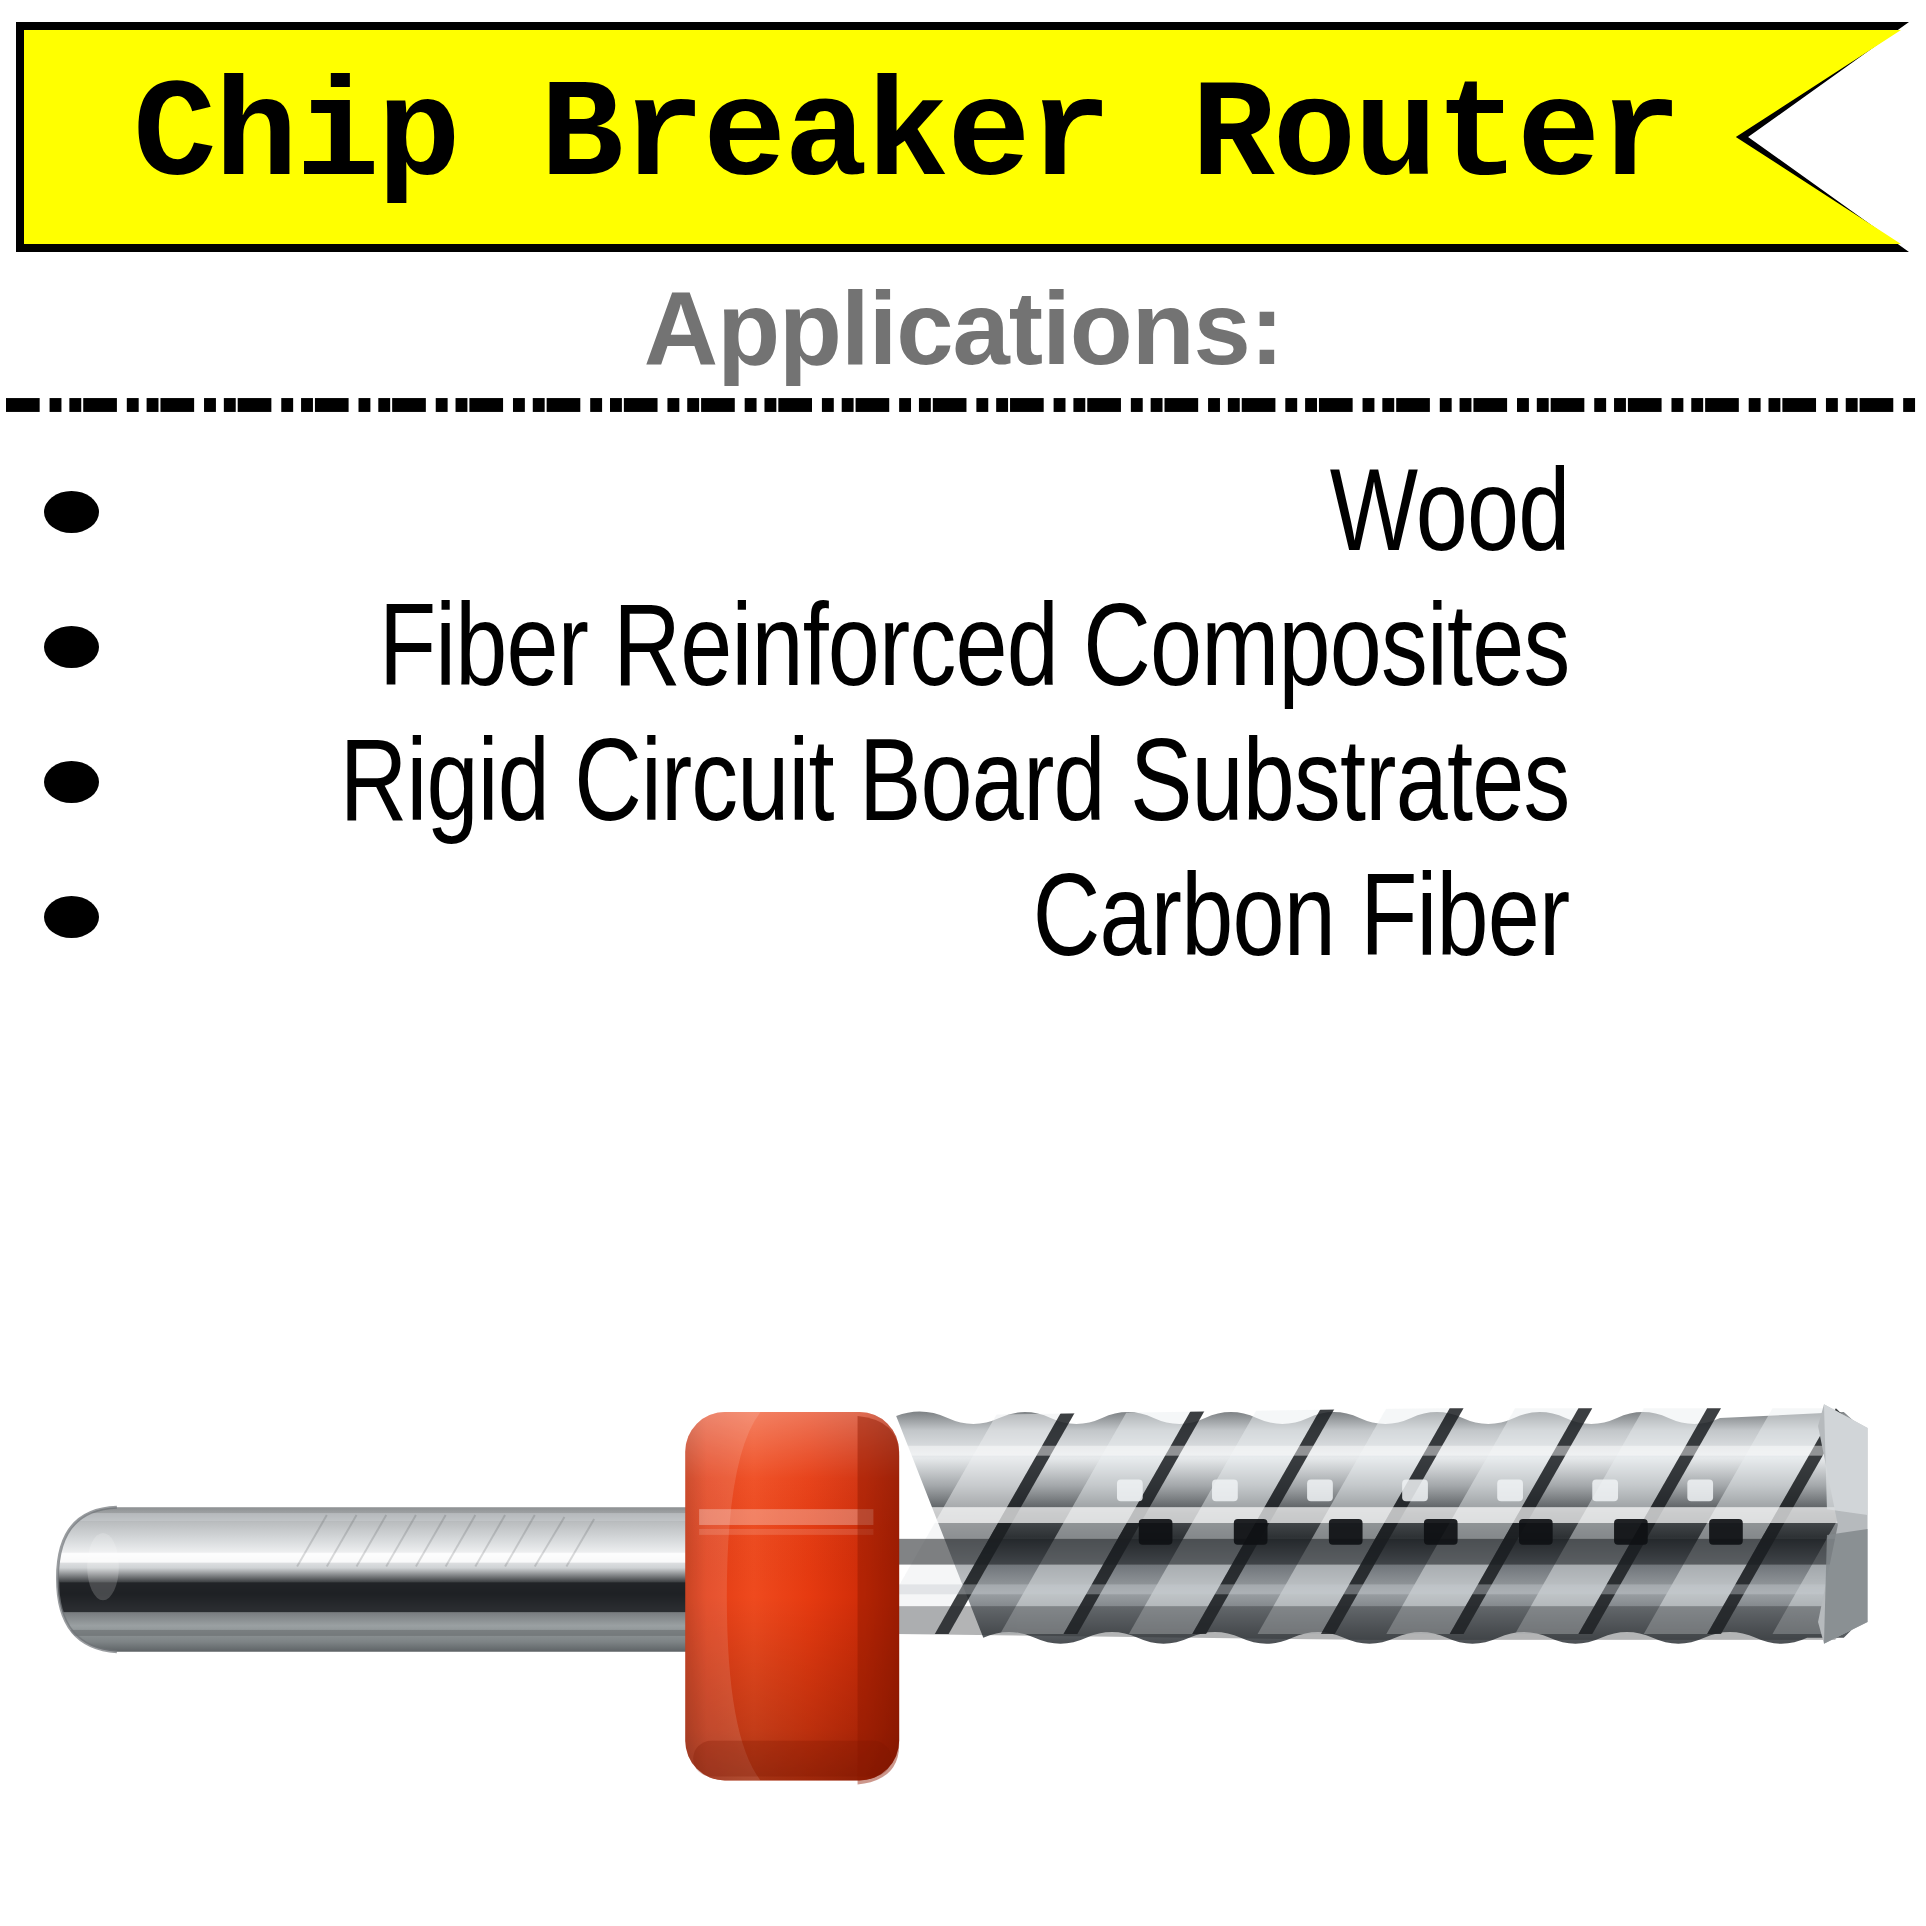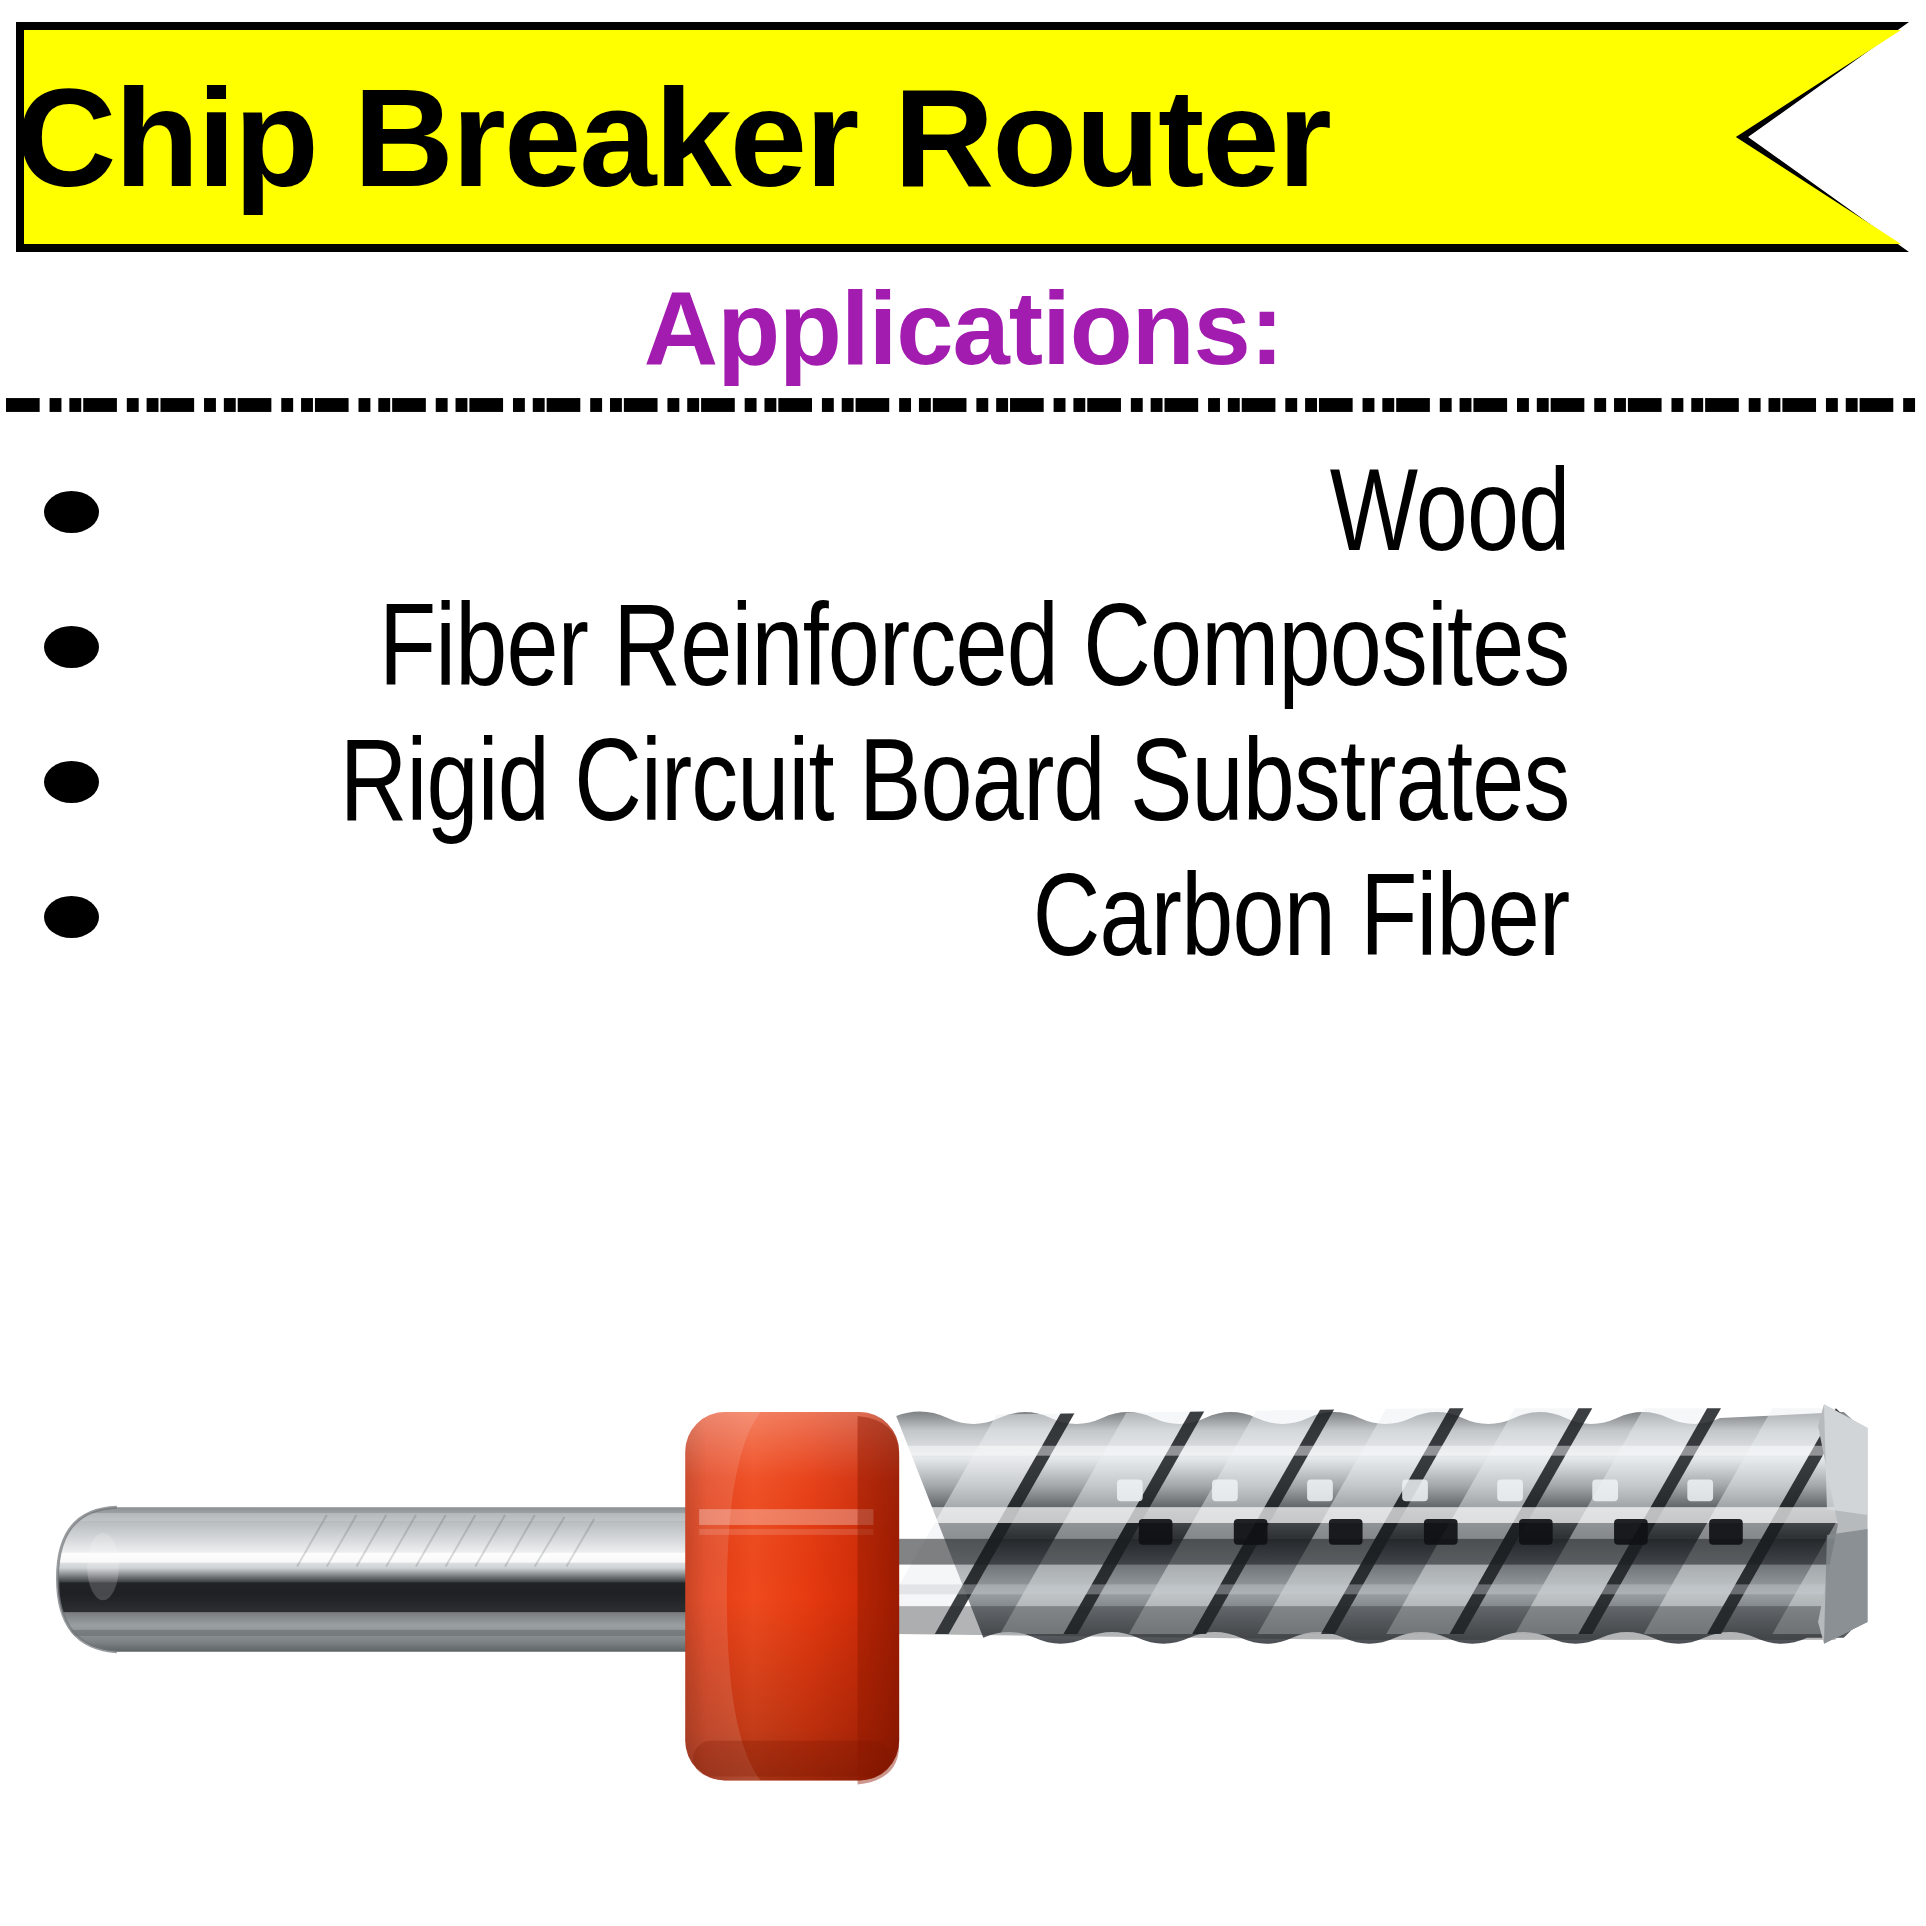--- a/index.html
+++ b/index.html
@@ -37,48 +37,49 @@
     left: 8px;
     top: 8px;
     right: 8px;
     bottom: 8px;
     background: #FFFF00;
     -webkit-clip-path: polygon(0 0, 100% 0, 91.2% 50%, 100% 100%, 0 100%);
     clip-path: polygon(0 0, 100% 0, 91.2% 50%, 100% 100%, 0 100%);
   }
   .banner-title {
     position: absolute;
-    left: 0;
+    left: 7px;
     right: 0;
     top: 50%;
     transform: translateY(-50%);
+    text-align: center;
     padding-right: 119px;
     box-sizing: border-box;
-    font-family: Liberation Sans, sans-serif;
+    font-family: Liberation Mono, monospace;
     font-weight: bold;
     font-size: 139px;
     line-height: 1;
     letter-spacing: -2px;
     color: #000000;
     white-space: nowrap;
   }
 
   
   .section-heading {
     position: absolute;
     left: 0;
     right: 0;
     top: 273px;
     text-align: center;
     font-family: "Liberation Sans", "DejaVu Sans", sans-serif;
     font-weight: bold;
     font-size: 103px;
     line-height: 1.08;
     letter-spacing: -1px;
-    color: #a21caf;
+    color: #737373;
   }
 
   
   .divider {
     position: absolute;
     left: 6px;
     top: 396px;
     width: 1915px;
     height: 18px;
     overflow: hidden;

